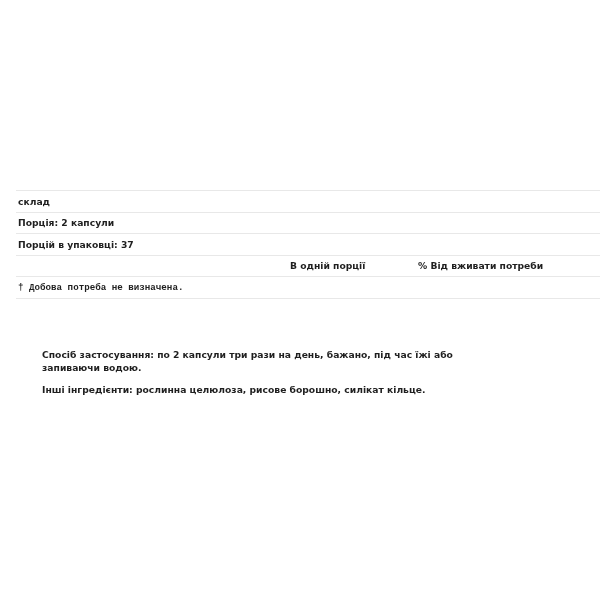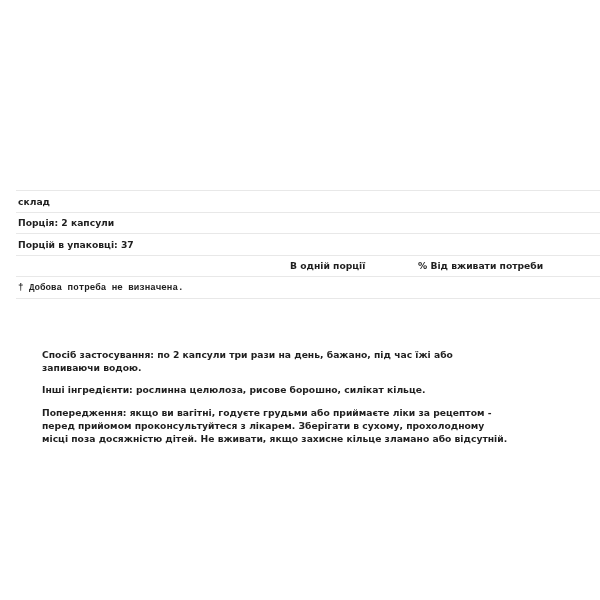--- a/index.html
+++ b/index.html
@@ -75,14 +75,13 @@
   </tr>
   <tr>
     <td colspan="3">† Добова потреба не визначена.</td>
   </tr>
 </tbody>
   </table>
 
 <div class="notes">
   <p>Спосіб застосування: по 2 капсули три рази на день, бажано, під час їжі або запиваючи водою.</p>
   <p>Інші інгредієнти: рослинна целюлоза, рисове борошно, силікат кільце.</p>
-  <p class="warning">Попередження: якщо ви вагітні, годуєте грудьми або приймаєте ліки за рецептом - перед прийомом проконсультуйтеся з лікарем. Зберігати в сухому, прохолодному місці поза досяжністю дітей. Не вживати, якщо захисне кільце зламано або відсутній.</p>
 </div>
 
 </body></html>

